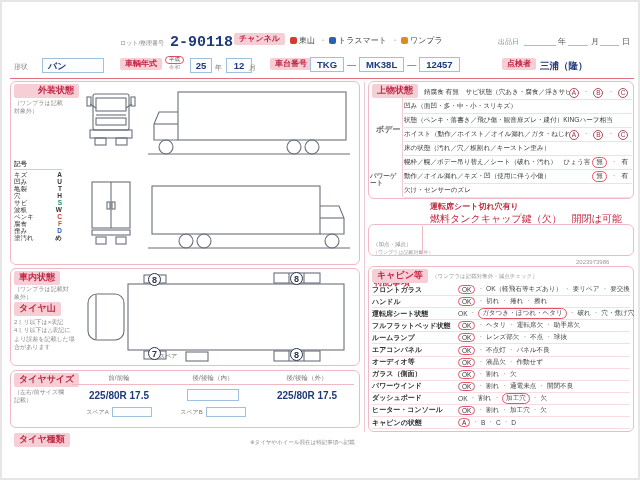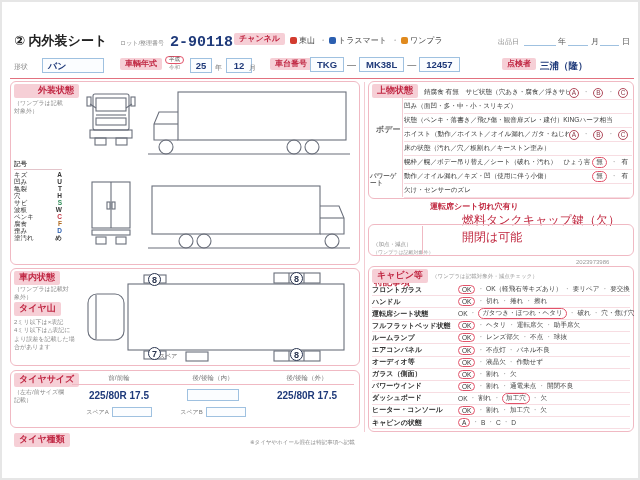--- a/index.html
+++ b/index.html
@@ -35,21 +35,20 @@
   .vinwrap{display:inline-flex;align-items:center;}
   .vinsep{color:#555;margin:0 3px;font-size:9px;}
   .vinbox{padding:1px 6px;font-size:9.5px;}
   svg{display:block;}
 </style>
 </head>
 <body>
 
 <div id="sheet">
 
-  <div class="abs" style="left:12px;top:30px;font-size:13px;font-weight:bold;color:#222;">② 内外装シート</div>
   <span class="abs tiny" style="left:118px;top:37px;">ロット/整理番号</span>
   <span class="abs hval" style="left:168px;top:32px;font-size:15px;font-family:Liberation Mono, monospace;">2-90118</span>
   <span class="abs chip" style="left:232px;top:31px;font-size:8px;">チャンネル</span>
   <span class="abs" style="left:288px;top:33px;font-size:8px;color:#444;white-space:nowrap;"><span class="chitem"><span class="chdot" style="background: rgb(210, 59, 47);"></span><span>東山</span></span><span class="osep">・</span><span class="chitem"><span class="chdot" style="background: rgb(43, 95, 176);"></span><span>トラスマート</span></span><span class="osep">・</span><span class="chitem"><span class="chdot" style="background: rgb(224, 138, 30);"></span><span>ワンプラ</span></span></span>
   <span class="abs" style="left:496px;top:35px;font-size:7px;color:#888;">出品日</span>
   <span class="abs" style="left:522px;top:31px;width:32px;height:13px;border-bottom:1px solid #9fc1e0;"></span>
   <span class="abs" style="left:556px;top:34px;font-size:8px;color:#555;">年</span>
   <span class="abs" style="left:566px;top:31px;width:20px;height:13px;border-bottom:1px solid #9fc1e0;"></span>
   <span class="abs" style="left:589px;top:34px;font-size:8px;color:#555;">月</span>
   <span class="abs" style="left:598px;top:31px;width:19px;height:13px;border-bottom:1px solid #9fc1e0;"></span>
@@ -289,21 +288,21 @@
           <span class="osep">・</span>
           <span>有</span>
         </span>
       </div>
       <div class="bodyrow">
         <span class="txt">欠け・センサーのズレ</span>
       </div>
     </div>
 
   <div class="abs" style="left:428px;top:199px;font-size:8px;font-weight:bold;color:#c0273f;">運転席シート切れ穴有り</div>
-  <div class="abs" style="left:428px;top:210px;font-size:12px;color:#c0273f;margin-left:32px;">燃料タンクキャップ鍵（欠）　開閉は可能</div>
+  <div class="abs" style="left:428px;top:210px;font-size:10px;color:#c0273f;">燃料タンクキャップ鍵（欠）　開閉は可能</div>
 
   <div class="abs secbox" style="left:366px;top:222px;width:266px;height:32px;"></div>
   <span class="abs" style="left:372px;top:226px;font-size:9px;font-weight:bold;color:#c0273f;margin-top:48px;">特記事項</span>
   <span class="abs" style="left:371px;top:239px;font-size:5.5px;color:#888;">（加点・減点）</span>
   <span class="abs" style="left:371px;top:247px;font-size:5px;color:#999;">（ワンプラは記載対象外）</span>
   <div class="abs" style="left:420px;top:224px;width:208px;height:28px;border-left:1px solid #f0b9c3;"></div>
 
   <span class="abs" style="left:574px;top:257px;font-size:6px;color:#999;">2023973986</span>
 
   <div class="abs secbox" style="left:366px;top:264px;width:266px;height:166px;"></div>

